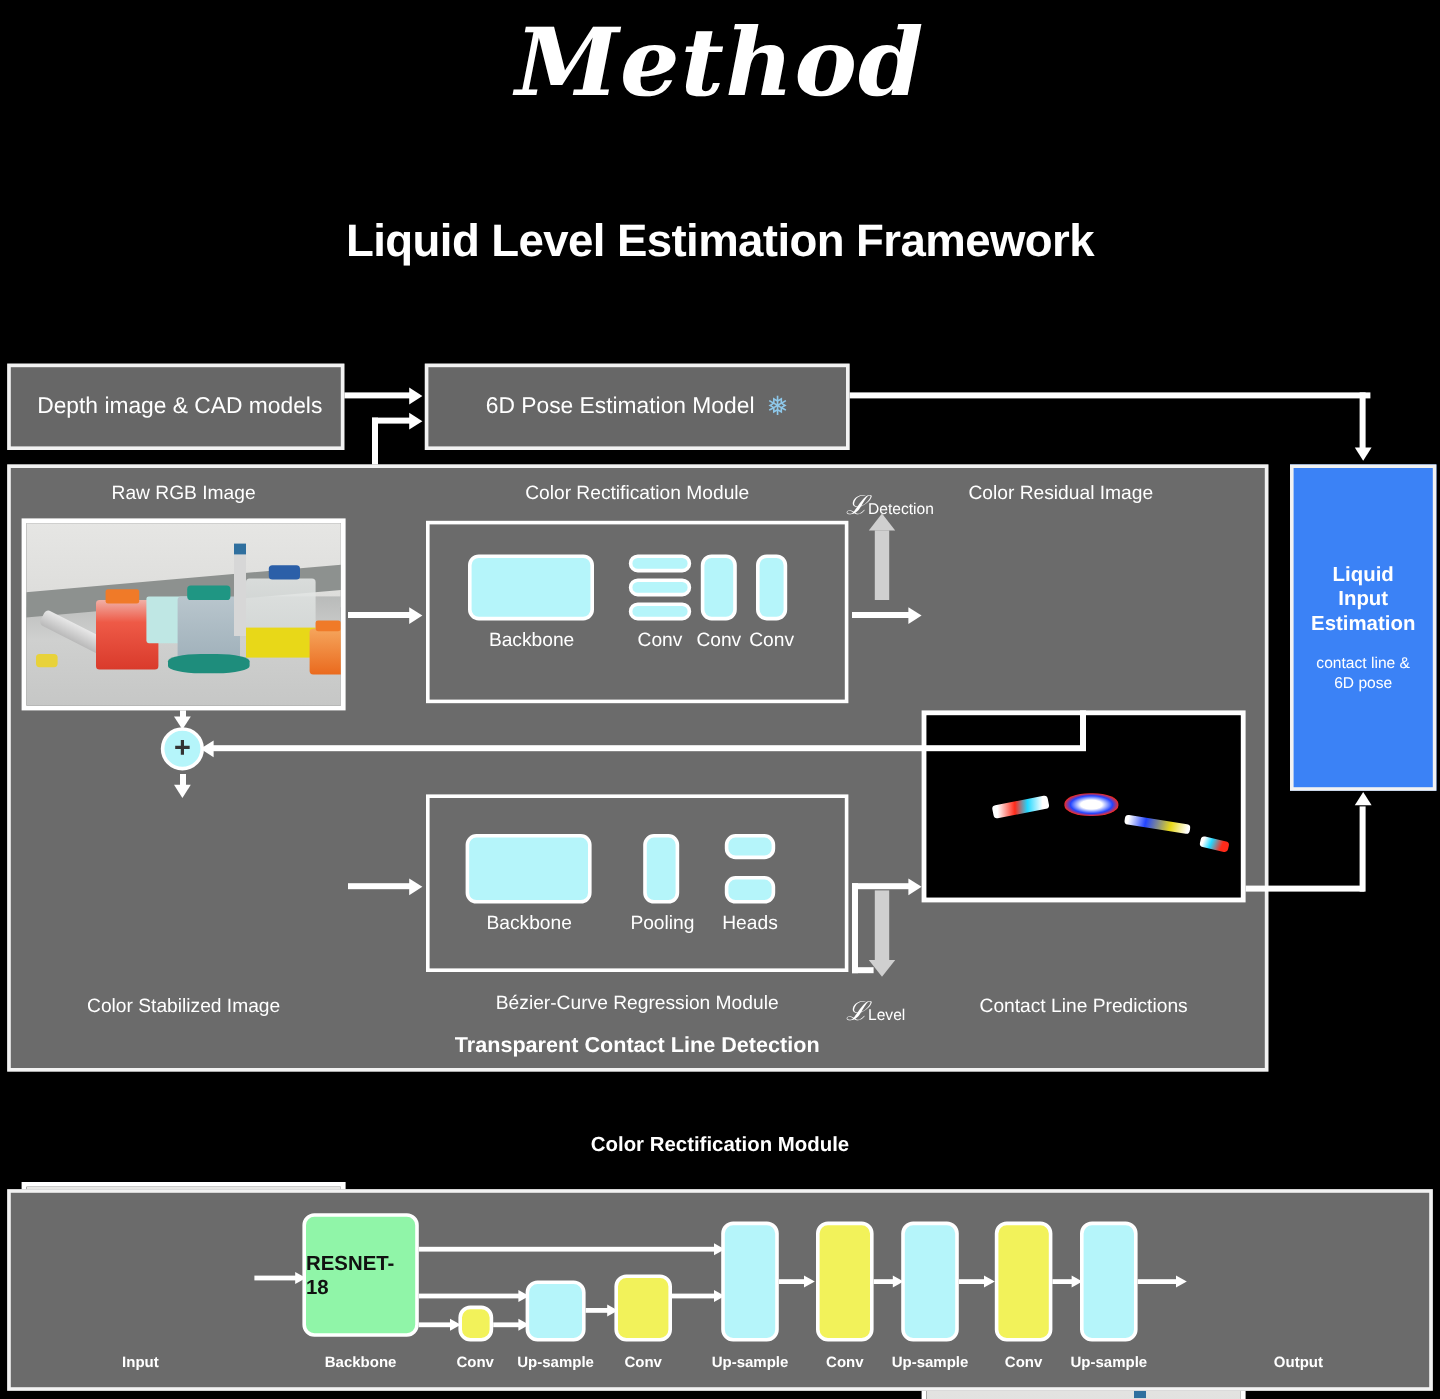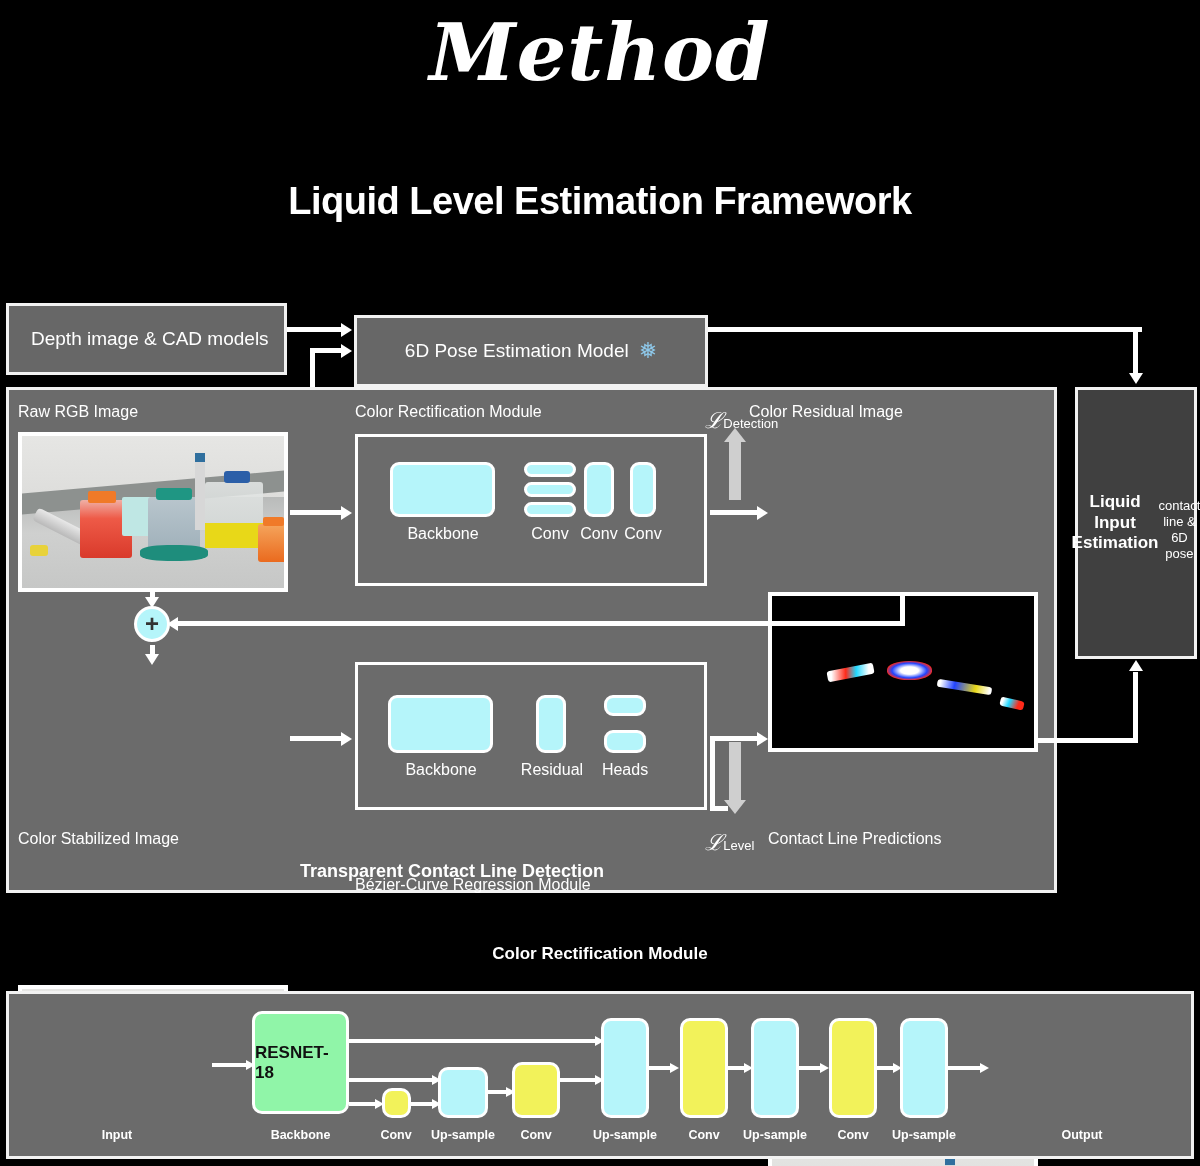--- a/index.html
+++ b/index.html
@@ -44,41 +44,41 @@
     border:3px solid #ffffff;
   }
 
   
   #depth-box{
     left:6px; top:303px; width:281px; height:72px;
     display:flex; align-items:center; padding-left:22px;
     font-size:19px;
   }
   #pose-box{
-    left:354px; top:315px; width:354px; height:72px;
+    left:354px; top:303px; width:354px; height:72px;
     display:flex; align-items:center; justify-content:center;
     font-size:19px; gap:10px;
   }
   #snowflake{ color:#8ec8ea; font-size:22px; line-height:1; }
 
   
   #main-panel{
     left:6px; top:387px; width:1051px; height:506px;
   }
   #lle-box{
     left:1075px; top:387px; width:122px; height:272px;
-    background:#404040; border:3px solid #f2f2f2;
-    display:flex; flex-direction:row; align-items:center;
+    background:#3b82f6; border:3px solid #f2f2f2;
+    display:flex; flex-direction:column; align-items:center;
     justify-content:center; padding:16px 8px; text-align:center;
   }
   #lle-title{ font-weight:700; font-size:17px; line-height:1.22; }
   #lle-sub{ font-weight:400; font-size:13px; line-height:1.25; margin-top:14px; }
 
   
-  .cap{ font-size:16px; text-align:left; }
+  .cap{ font-size:16px; text-align:center; }
 
   
   .img-frame{ border:4px solid #ffffff; overflow:hidden; position:relative; }
 
   
   .photo{ position:absolute; inset:0; background:#c9c9c7; }
   .photo .wall{ position:absolute; left:0; top:0; right:0; height:46%;
     background:linear-gradient(180deg,#e6e6e4 0%,#dcdcda 100%); }
   .photo .bench{ position:absolute; left:0; top:40%; right:0; bottom:0;
     background:linear-gradient(180deg,#b9bbba 0%,#cfd0cf 40%,#c6c7c6 100%); }
@@ -285,27 +285,27 @@
 <div class="abs cap" style="left:18px; top:830px; width:270px;">Color Stabilized Image</div>
 
 <div class="abs ln" style="left:290px; top:736px; width:52px; height:5px;"></div>
 <div class="abs ah-r" style="left:341px; top:731.5px;"></div>
 
 <div class="abs inner-module" style="left:355px; top:662px; width:352px; height:148px;">
   <div class="abs blk" style="left:30px; top:30px; width:105px; height:58px;"></div>
   <div class="abs blk-lbl" style="left:18px; top:96px; width:130px;">Backbone</div>
 
   <div class="abs blk" style="left:178px; top:30px; width:30px; height:58px;"></div>
-  <div class="abs blk-lbl" style="left:153px; top:96px; width:82px;">Residual</div>
+  <div class="abs blk-lbl" style="left:153px; top:96px; width:82px;">Pooling</div>
 
   <div class="abs blk" style="left:246px; top:30px; width:42px; height:21px; border-radius:9px;"></div>
   <div class="abs blk" style="left:246px; top:65px; width:42px; height:23px; border-radius:9px;"></div>
   <div class="abs blk-lbl" style="left:227px; top:96px; width:80px;">Heads</div>
 </div>
-<div class="abs cap" style="left:355px; top:828px; width:352px;margin-top:48px;">Bézier-Curve Regression Module</div>
+<div class="abs cap" style="left:355px; top:828px; width:352px;">Bézier-Curve Regression Module</div>
 <div class="abs cap" style="left:300px; top:861px; width:462px; font-weight:700; font-size:18px;">Transparent Contact Line Detection</div>
 
 <div class="abs ln" style="left:710px; top:736px; width:52px; height:5px;"></div>
 <div class="abs ah-r" style="left:757px; top:731.5px;"></div>
 <div class="abs ln" style="left:710px; top:736px; width:5px; height:75px;"></div>
 <div class="abs ln" style="left:710px; top:806px; width:18px; height:5px;"></div>
 
 <div class="abs fat-arrow" style="left:724px; top:742px; height:72px;">
   <div class="shaft" style="top:0; bottom:14px;"></div>
   <div class="head-d"></div>

